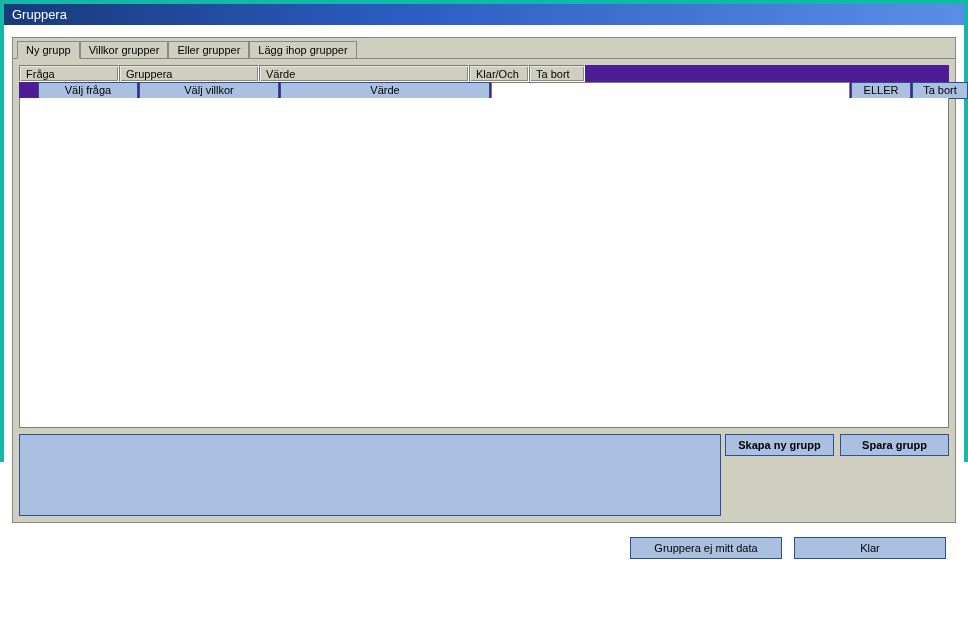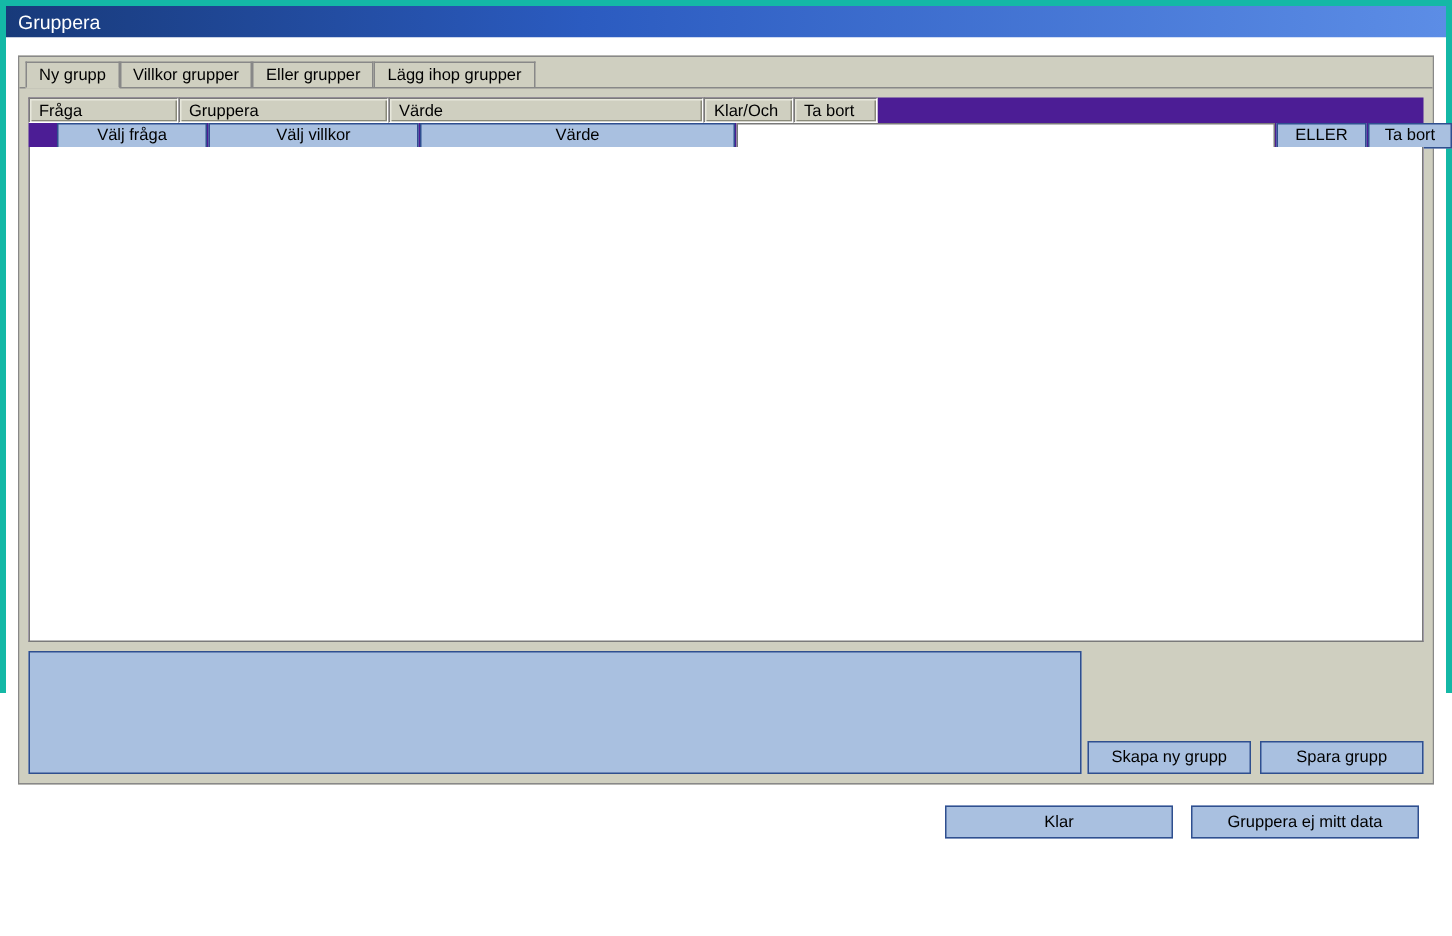--- a/index.html
+++ b/index.html
@@ -114,21 +114,22 @@
     flex: 1;
     border: 1px solid #7a7a7a;
     border-top: none;
     margin-top: -1px;
     min-height: 330px;
   }
   .lower-strip {
     display: flex;
     margin-top: 6px;
     gap: 4px;
-    align-items: flex-end;
+    align-items: flex-start;
+    font-weight: bold;
   }
   .bluebox {
     flex: 1;
     height: 82px;
     background: #a9c0e0;
     border: 1px solid #2f4f8f;
   }
   .right-buttons {
     width: 224px;
     display: flex;
@@ -223,18 +224,18 @@
               <div class="dlg-button">Skapa ny grupp</div>
               <div class="dlg-button">Spara grupp</div>
             </div>
           </div>
         </div>
 
       </div>
     </div>
 
     <div class="bottom-bar">
+      <div class="dlg-button">Gruppera ej mitt data</div>
       <div class="dlg-button">Klar</div>
-      <div class="dlg-button">Gruppera ej mitt data</div>
     </div>
 
   </div>
 </div>
 
 </body></html>

